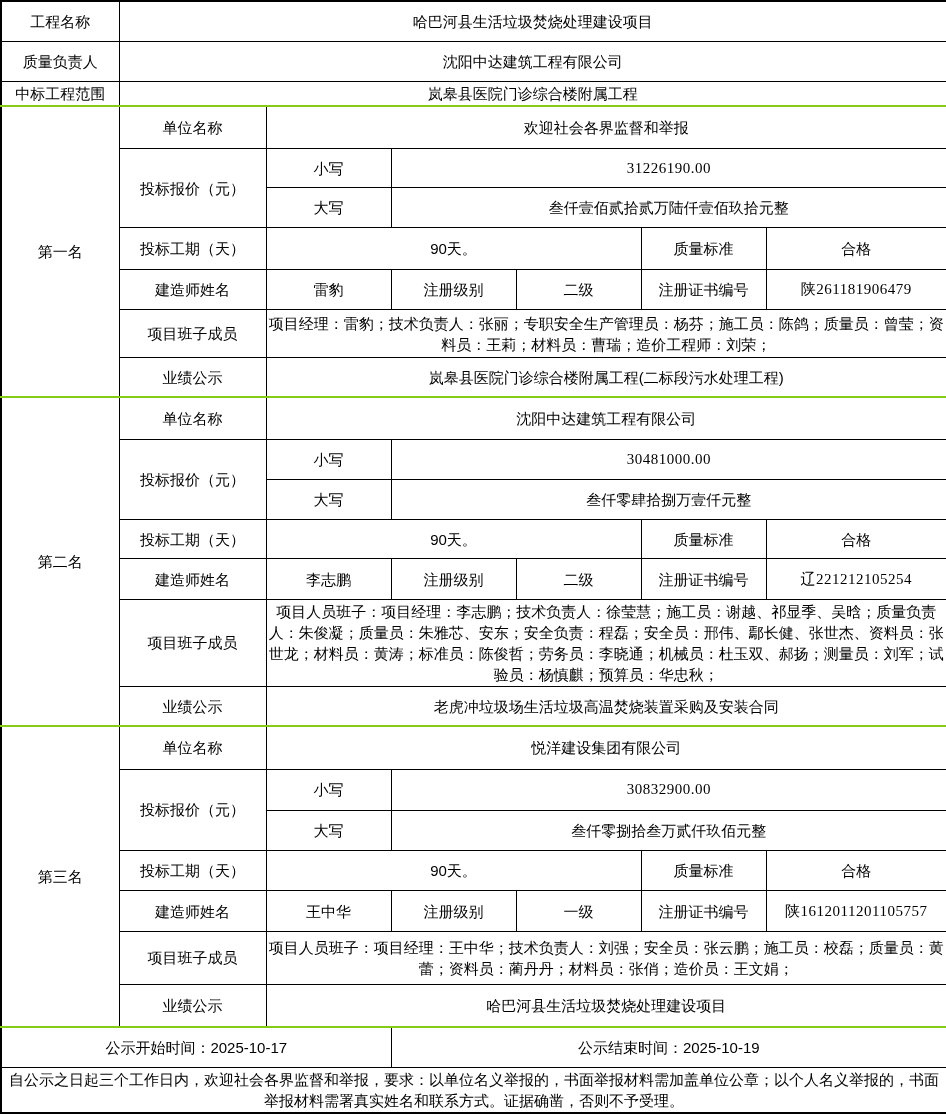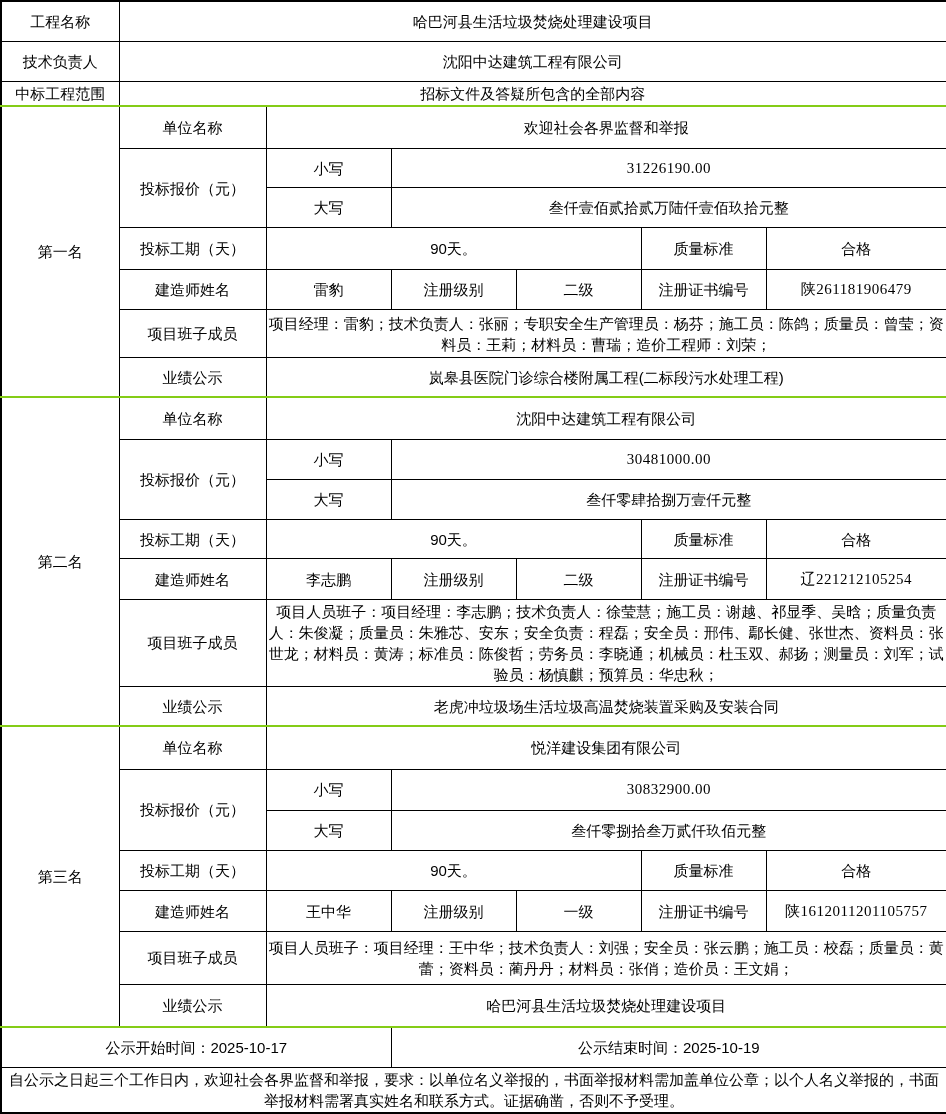--- a/index.html
+++ b/index.html
@@ -47,26 +47,26 @@
       <col style="width:125px">
     <col style="width:181px">
   </colgroup>
 
   <tbody>
       <tr style="height:40px">
     <td>工程名称</td>
     <td colspan="6">哈巴河县生活垃圾焚烧处理建设项目</td>
   </tr>
   <tr style="height:40px">
-    <td>技术负责人</td>
+    <td>质量负责人</td>
     <td colspan="6">沈阳中达建筑工程有限公司</td>
   </tr>
   <tr style="height:23px">
     <td>中标工程范围</td>
-    <td colspan="6">招标文件及答疑所包含的全部内容</td>
+    <td colspan="6">岚皋县医院门诊综合楼附属工程</td>
   </tr>
 
   <tr class="section-top" style="height:42px">
     <td rowspan="7">第一名</td>
     <td>单位名称</td>
     <td colspan="5">欢迎社会各界监督和举报</td>
   </tr>
   <tr style="height:39px">
     <td rowspan="2">投标报价（元）</td>
     <td>小写</td>

